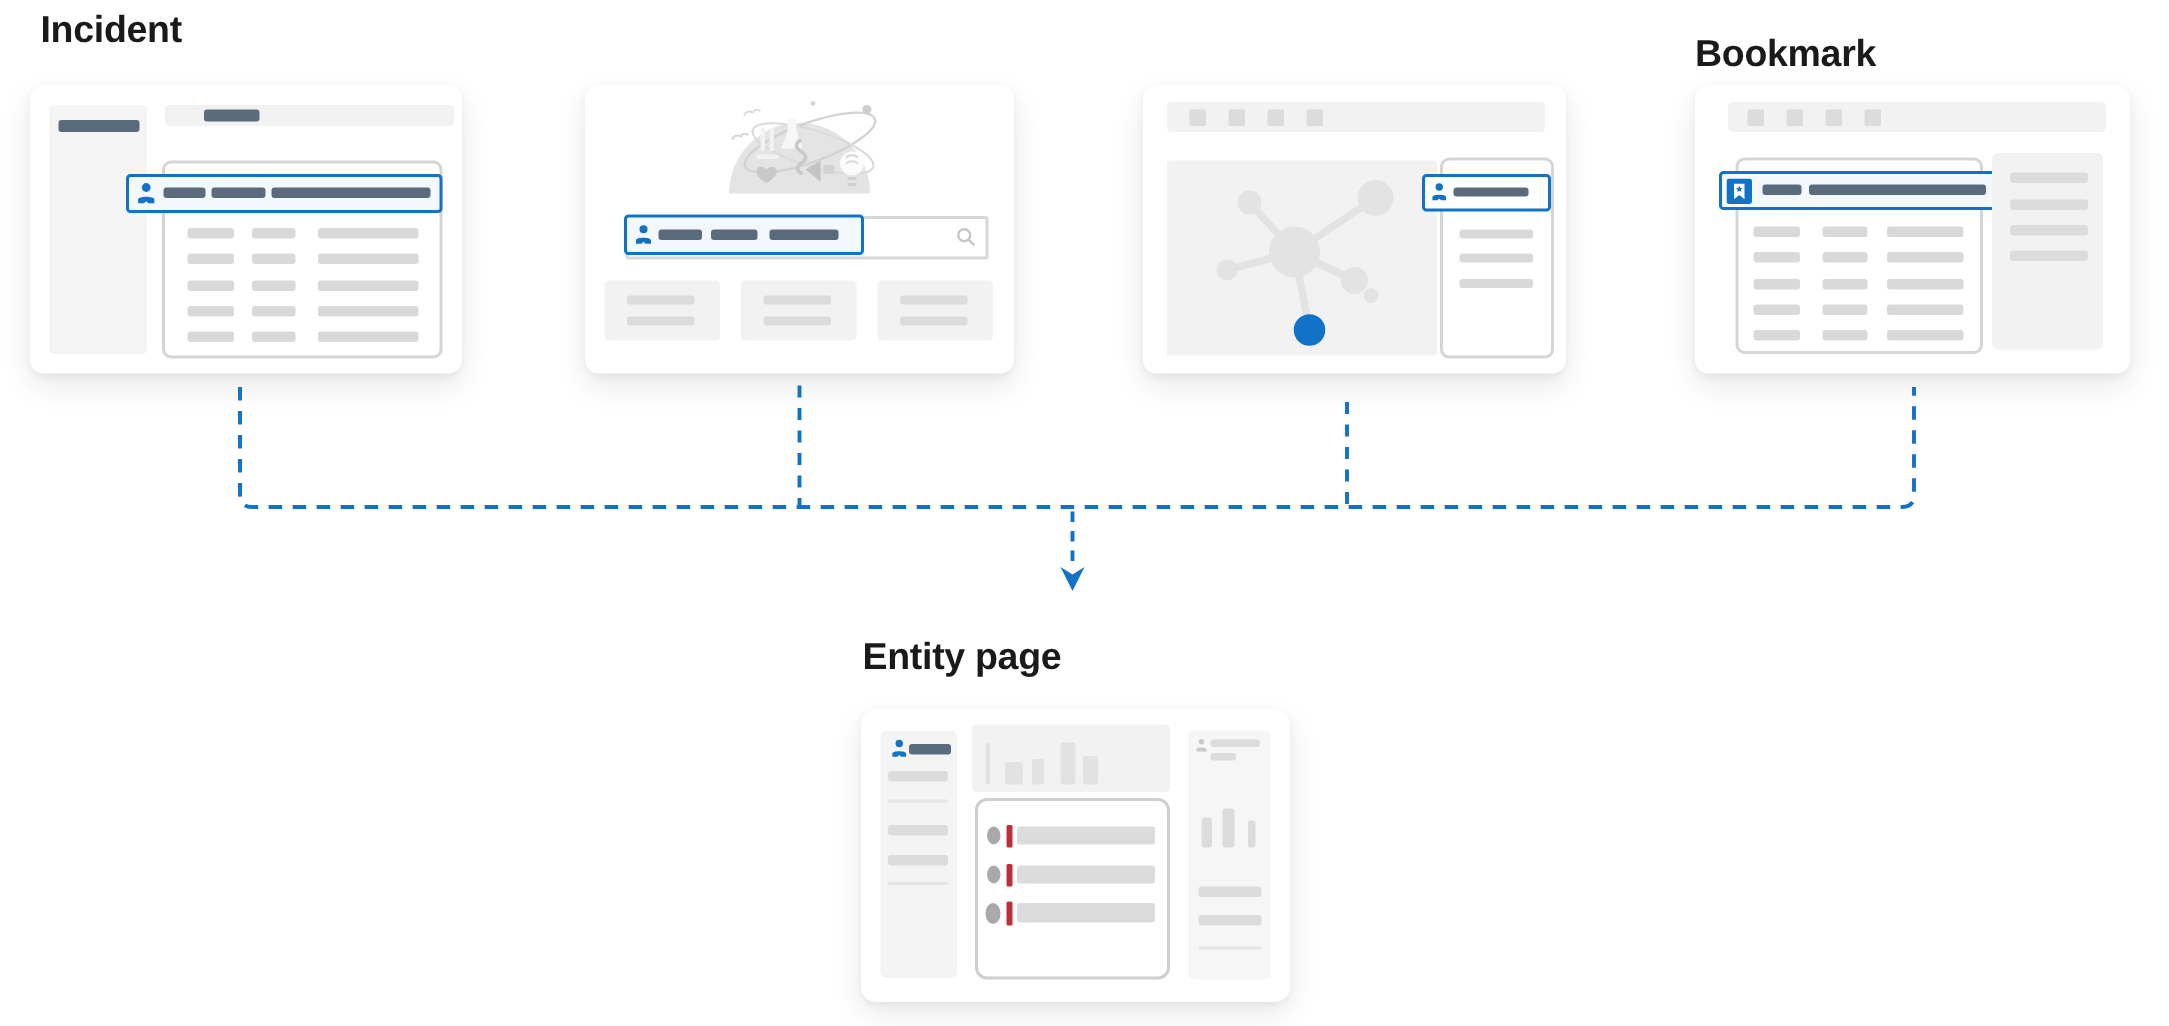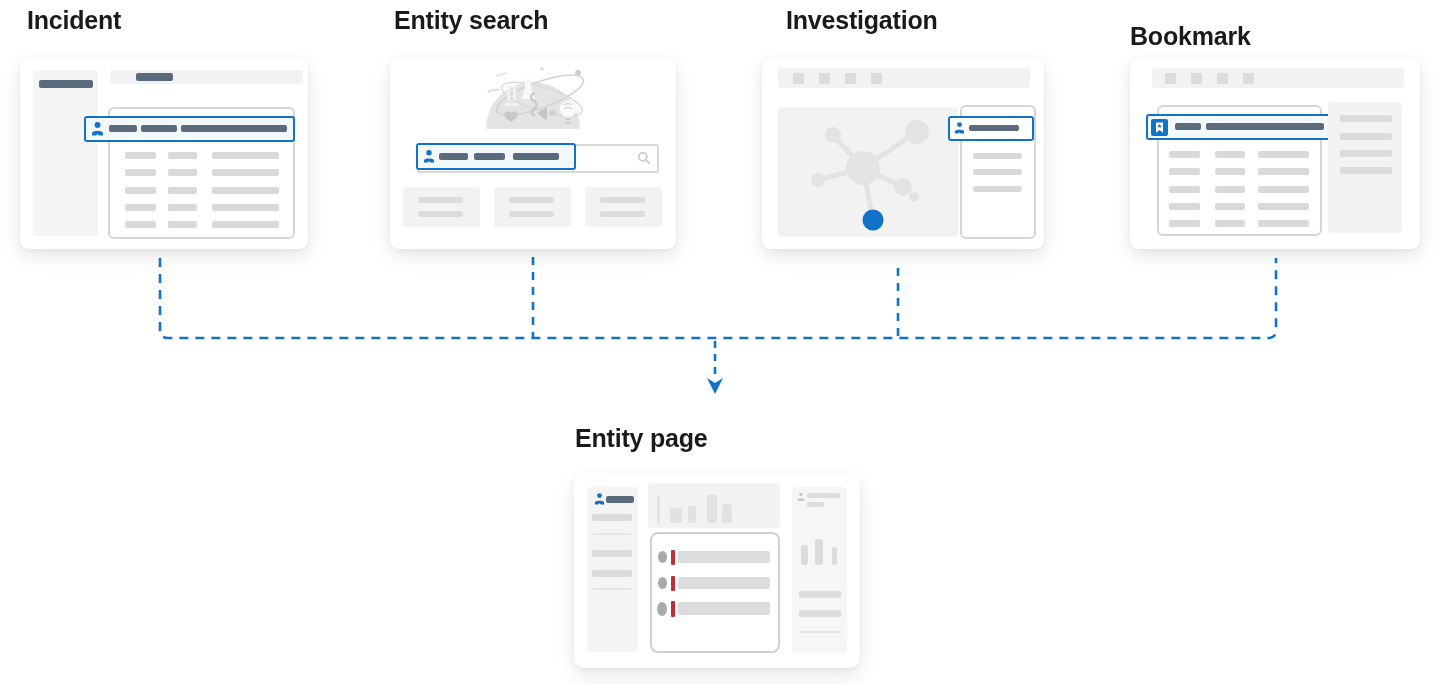--- a/index.html
+++ b/index.html
@@ -30,22 +30,20 @@
   .hl{position:absolute;border:2px solid var(--blue);background:var(--hlbg);border-radius:3px;}
   .hl.white{background:#fff;}
   svg{display:block;}
 </style>
 </head>
 <body>
 
 <div class="canvas">
 
   <div class="title" style="left:27px;top:6px;">Incident</div>
-  <div class="title" style="left:394px;top:6px;">Entity search</div>
-  <div class="title" style="left:786px;top:6px;">Investigation</div>
   <div class="title" style="left:1130px;top:22px;">Bookmark</div>
   <div class="title" style="left:575px;top:424px;">Entity page</div>
 
   <div class="card" style="left:20px;top:57px;width:288px;height:192px;">
     <div class="panel" style="left:13px;top:13px;width:65px;height:166px;background:#f5f5f5;">
       <div class="bar slate" style="left:6px;top:10px;width:54px;height:8px;"></div>
     </div>
     <div class="panel" style="left:90px;top:13px;width:193px;height:14px;">
       <div class="bar slate" style="left:26px;top:3px;width:37px;height:8px;"></div>
     </div>

